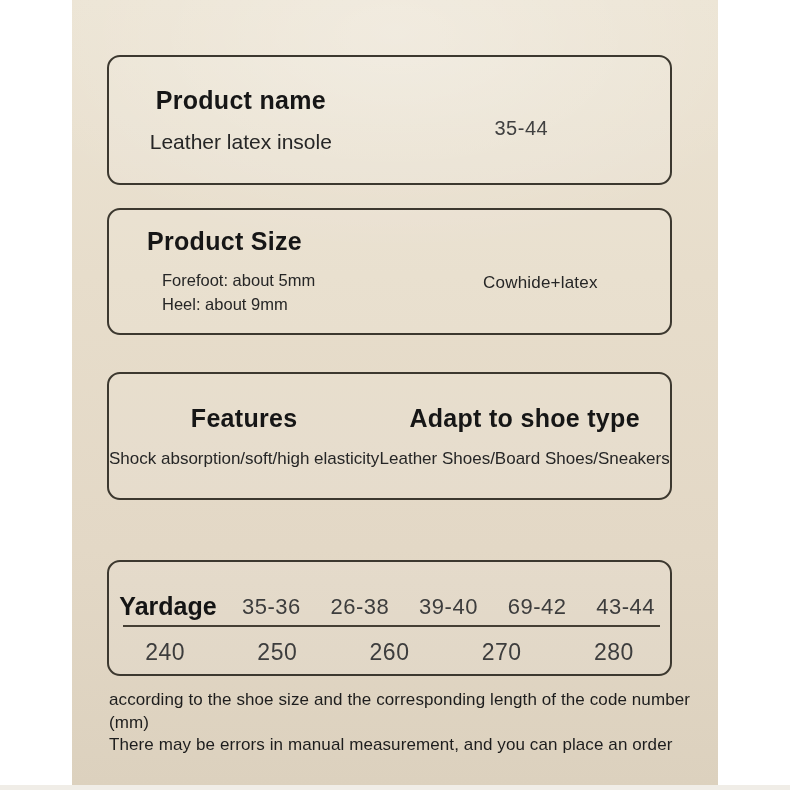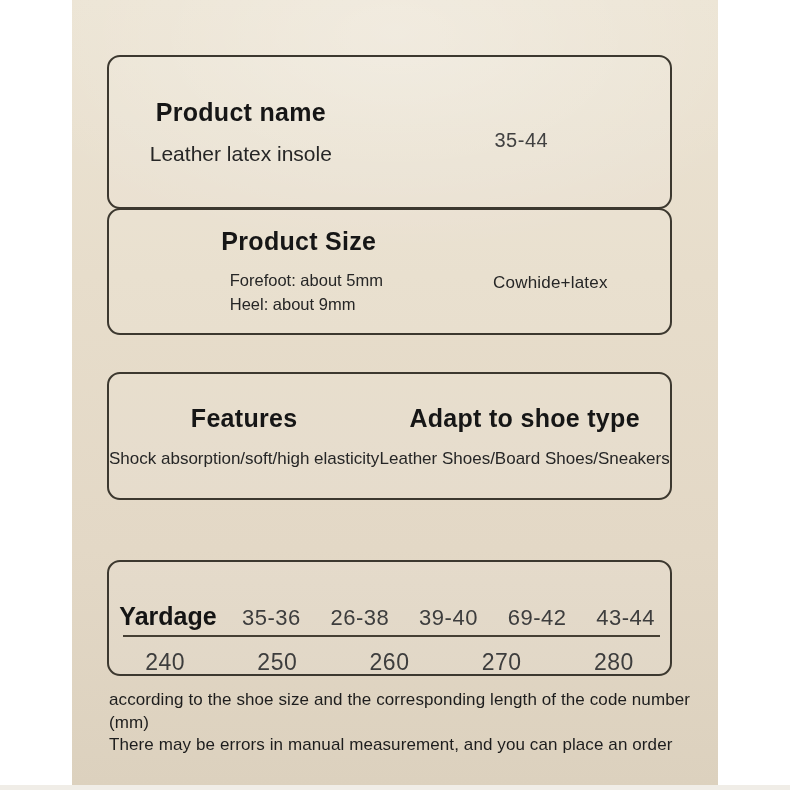--- a/index.html
+++ b/index.html
@@ -38,21 +38,21 @@
   .box {
     position: absolute;
     left: 35px;
     width: 565px;
     box-sizing: border-box;
     border: 2px solid #3c382f;
     border-radius: 13px;
     background: rgba(255,255,255,0.09);
     display: flex;
   }
-  .box1 { top: 55px;  height: 154px; }
+  .box1 { top: 55px;  height: 130px; }
   .box2 { top: 208px; height: 127px; }
   .box3 { top: 372px; height: 128px; }
   .col {
     display: flex;
     flex-direction: column;
     align-items: center;
     justify-content: center;
     flex: 1;
   }
   .col-left { flex: 0 0 47%; }
@@ -72,22 +72,22 @@
   .sub-wide { font-size: 17px; margin-top: 16px; }
   .value-gray {
     font-size: 20px;
     color: #414141;
     letter-spacing: 0.5px;
     margin-top: 16px;
     white-space: nowrap;
   }
   
   .box2 .col-left {
-    align-items: center;
-    padding-left: 58px;
+    align-items: flex-start;
+    padding-left: 38px;
   }
   .spec-lines {
     margin-left: 15px;
     margin-top: 12px;
     font-size: 16.5px;
     color: #262626;
     line-height: 24px;
     text-align: left;
   }
   .box2 .col-right .value-gray { font-size: 17px; color: #262626; letter-spacing: 0.2px; margin-top: 22px; }
@@ -103,21 +103,21 @@
     border-radius: 13px;
     background: rgba(255,255,255,0.09);
     display: flex;
     flex-direction: column;
   }
   .trow {
     display: flex;
     align-items: baseline;
     line-height: 1.15;
   }
-  .trow1 { padding-top: 40px; }
+  .trow1 { padding-top: 30px; align-items: center; }
   .trow2 { padding-top: 12px; }
   .tlabel {
     flex: 0 0 118px;
     text-align: center;
     font-size: 25px;
     font-weight: bold;
     color: #141414;
   }
   .tcell {
     flex: 1;

